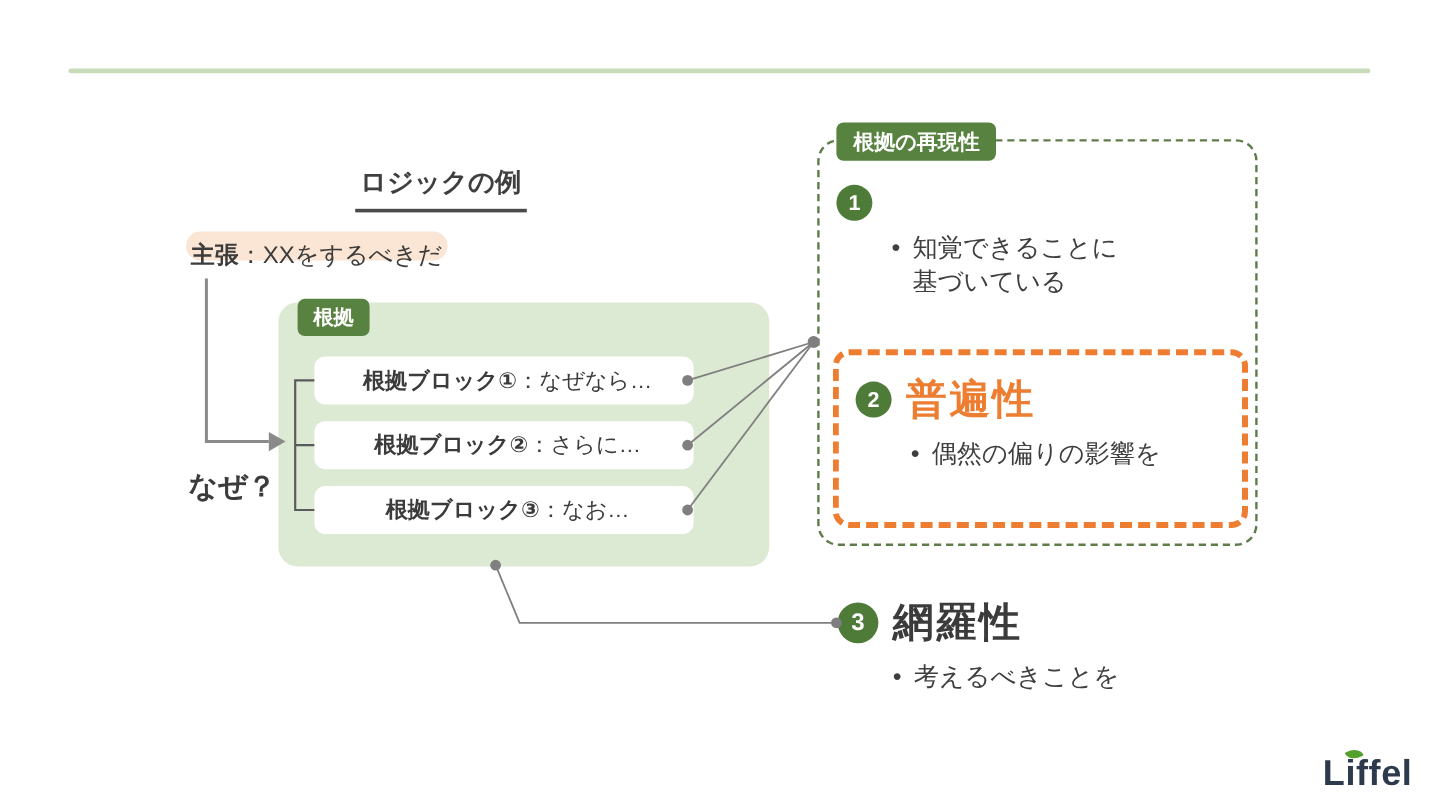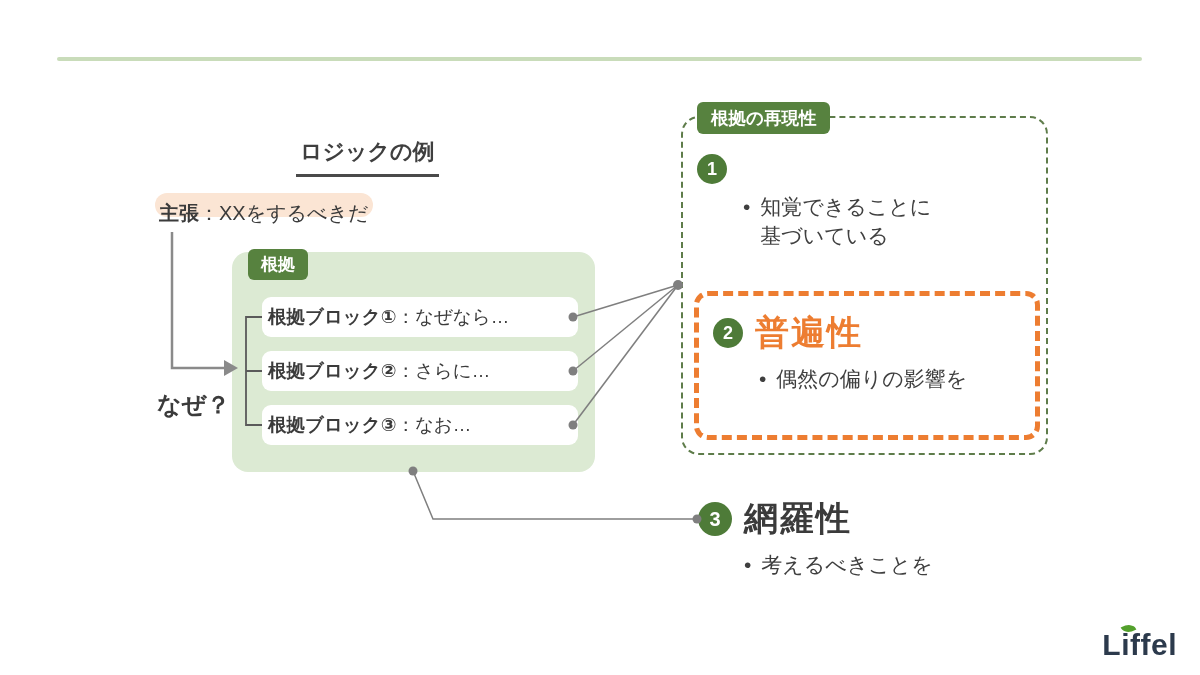--- a/index.html
+++ b/index.html
@@ -38,22 +38,22 @@
   .claim-box{
     position:absolute;left:155px;top:193px;height:24px;line-height:40px;
     padding:0 4px;background:var(--claim-peach,#fbe5d4);border-radius:20px;
     font-size:20px;white-space:nowrap;
   }
   .claim-box .b{font-weight:800;}
   .why-label{
     position:absolute;left:157px;top:389px;font-size:24px;font-weight:800;
   }
   .evidence-container{
-    position:absolute;left:232px;top:252px;width:363px;height:220px;
-    background:var(--panel-green-bg,#dcead3);border-radius:16px;
+    position:absolute;left:232px;top:252px;width:409px;height:220px;
+    background:var(--panel-green-bg,#dcead3);border-radius:16px;text-align:center;
   }
   .evidence-badge{
     position:absolute;left:16px;top:-3px;padding:4px 13px;border-radius:6px;
     background:var(--badge-green,#57823f);color:#fff;font-size:17px;font-weight:800;
   }
   .evidence-block{
     position:absolute;left:30px;width:316px;height:40px;line-height:40px;
     background:#fff;border-radius:9px;padding-left:6px;font-size:18.5px;
     white-space:nowrap;overflow:hidden;
   }

